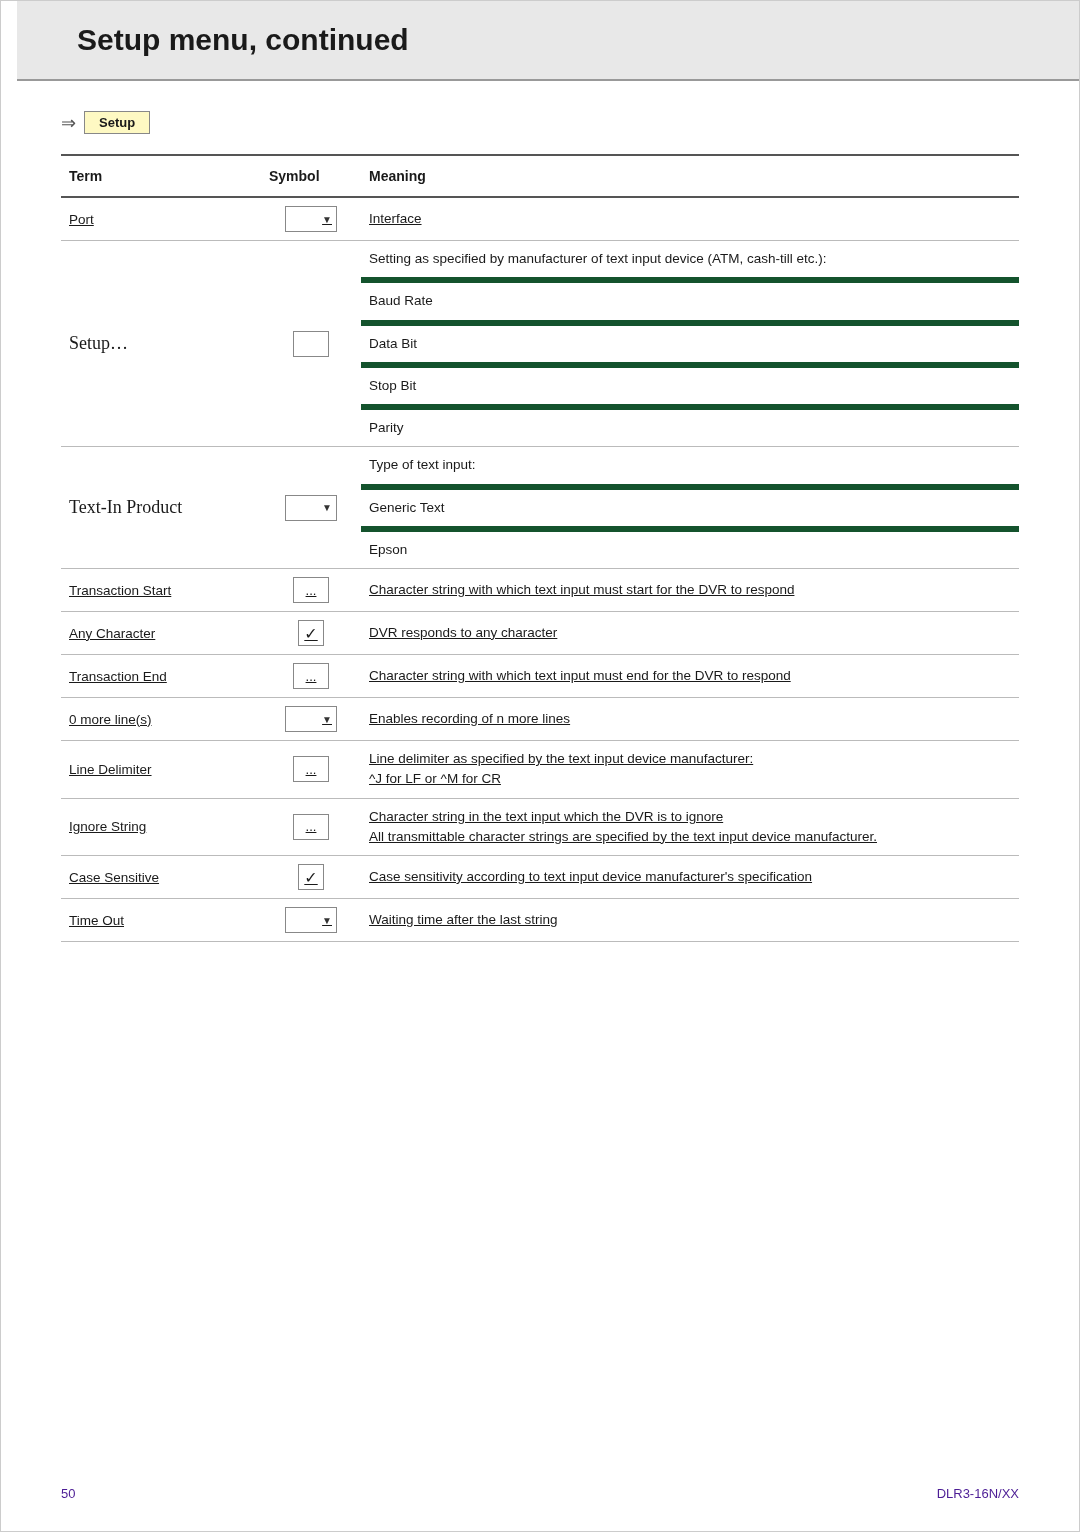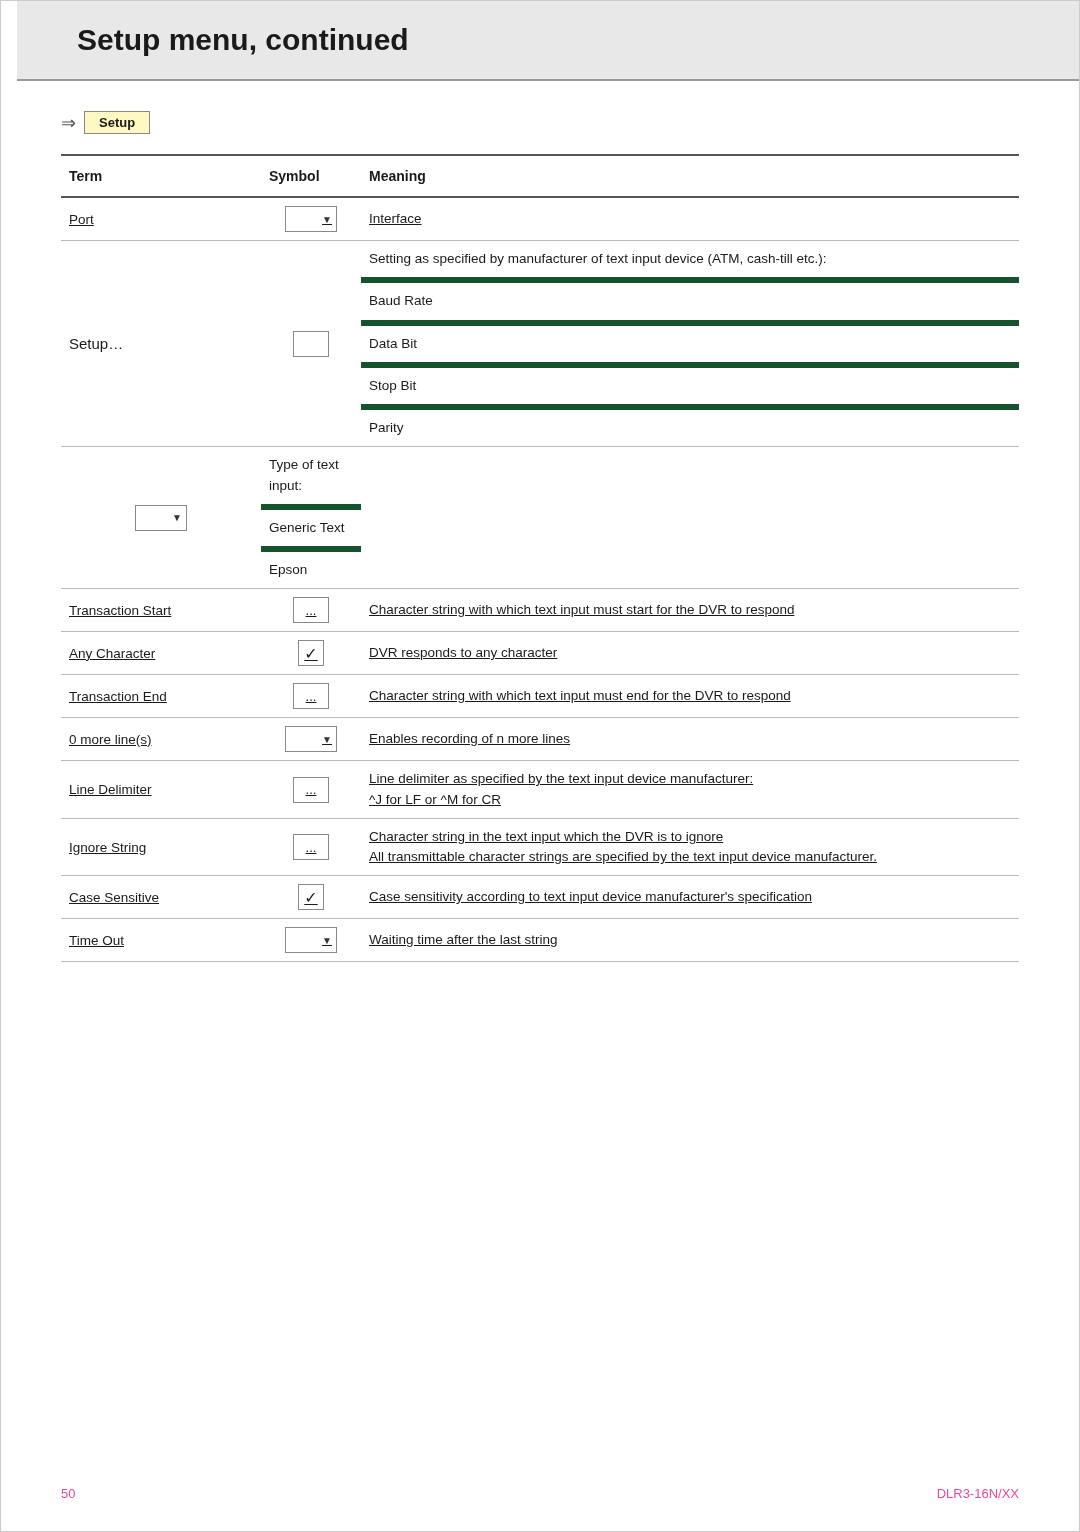--- a/index.html
+++ b/index.html
@@ -152,23 +152,24 @@
 
     
     .row-group {
       border-bottom: 1px solid #bbb;
       display: grid;
       grid-template-columns: 200px 100px 1fr;
     }
 
     .row-group .group-term {
       padding: 8px 8px;
-      font-size: 15px;
-      display: flex;
-      align-items: center;
+      font-size: 18px;
+      display: flex;
+      align-items: center;
+      font-family: Liberation Serif, serif;
     }
 
     .row-group .group-symbol {
       display: flex;
       align-items: center;
       justify-content: center;
       padding: 8px 0;
     }
 
     .row-group .group-meanings {
@@ -189,21 +190,21 @@
 
     .footer {
       position: absolute;
       bottom: 30px;
       left: 60px;
       right: 60px;
       display: flex;
       justify-content: space-between;
       align-items: center;
       font-size: 13px;
-      color: #ec4899;
+      color: #4c1d95;
     }
   </style>
 </head>
 <body>
 
 <div class="page-container">
 
   <div class="header-bar">
     <h1 class="header-title">Setup menu, continued</h1>
   </div>
@@ -250,20 +251,21 @@
         <div class="group-meanings">
           <div class="meaning-item">Setting as specified by manufacturer of text input device (ATM, cash-till etc.):</div>
           <div class="meaning-item">Baud Rate</div>
           <div class="meaning-item">Data Bit</div>
           <div class="meaning-item">Stop Bit</div>
           <div class="meaning-item">Parity</div>
         </div>
       </div>
 
       <div class="row-group">
+        <div class="group-term">Text-In Product</div>
         <div class="group-symbol">
           <div class="symbol-dropdown">
             <span></span>
             <span class="arrow-down">▼</span>
           </div>
         </div>
         <div class="group-meanings">
           <div class="meaning-item">Type of text input:</div>
           <div class="meaning-item">Generic Text</div>
           <div class="meaning-item">Epson</div>

